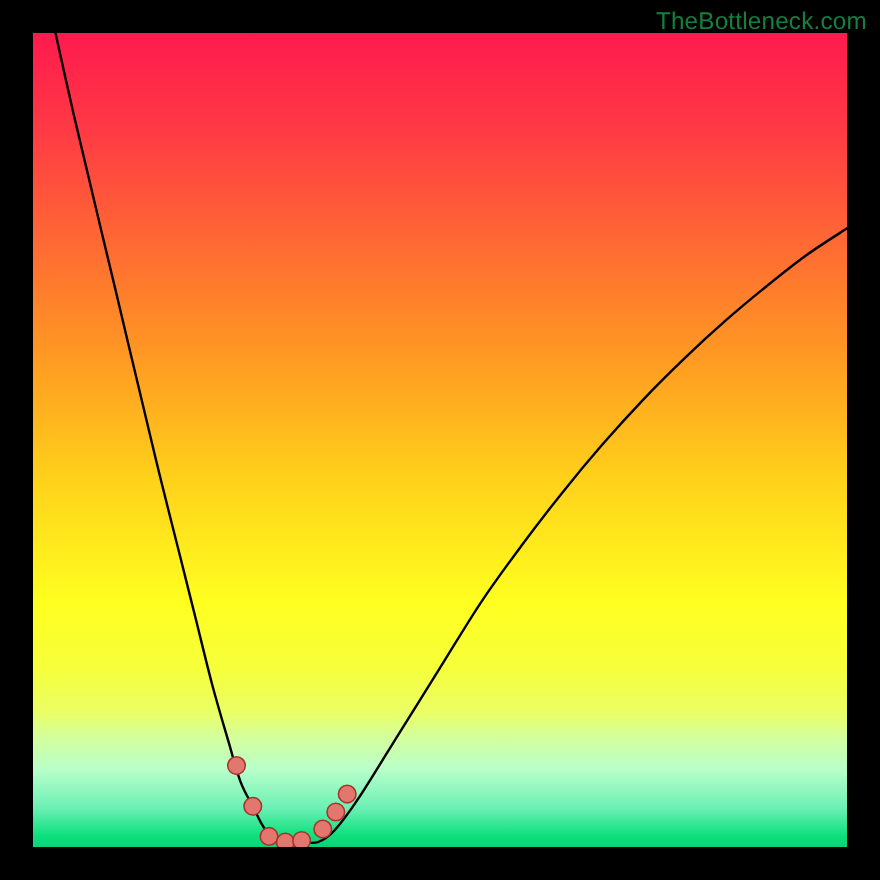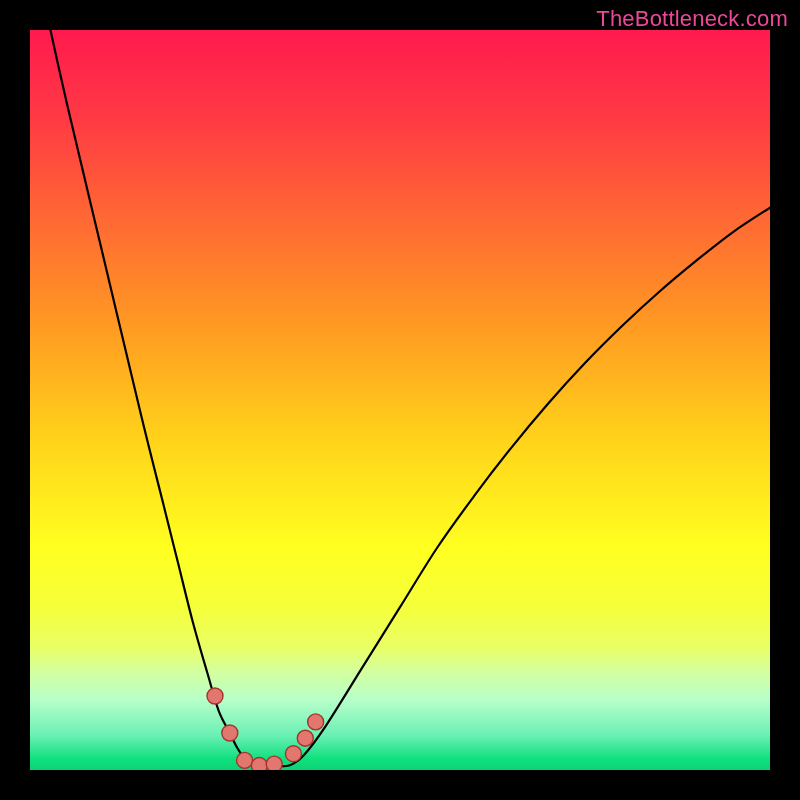--- a/index.html
+++ b/index.html
@@ -39,21 +39,21 @@
     left: 0;
     top: 0;
     width: 740px;
     height: 740px;
     overflow: visible;
   }
   .watermark {
     position: absolute;
     top: 6px;
     right: 12px;
-    color: #ec4899;
+    color: #15803d;
     font-size: 22px;
     font-weight: 500;
     letter-spacing: 0.2px;
   }
 </style>
 </head>
 <body>
 
 <div class="frame">
 

